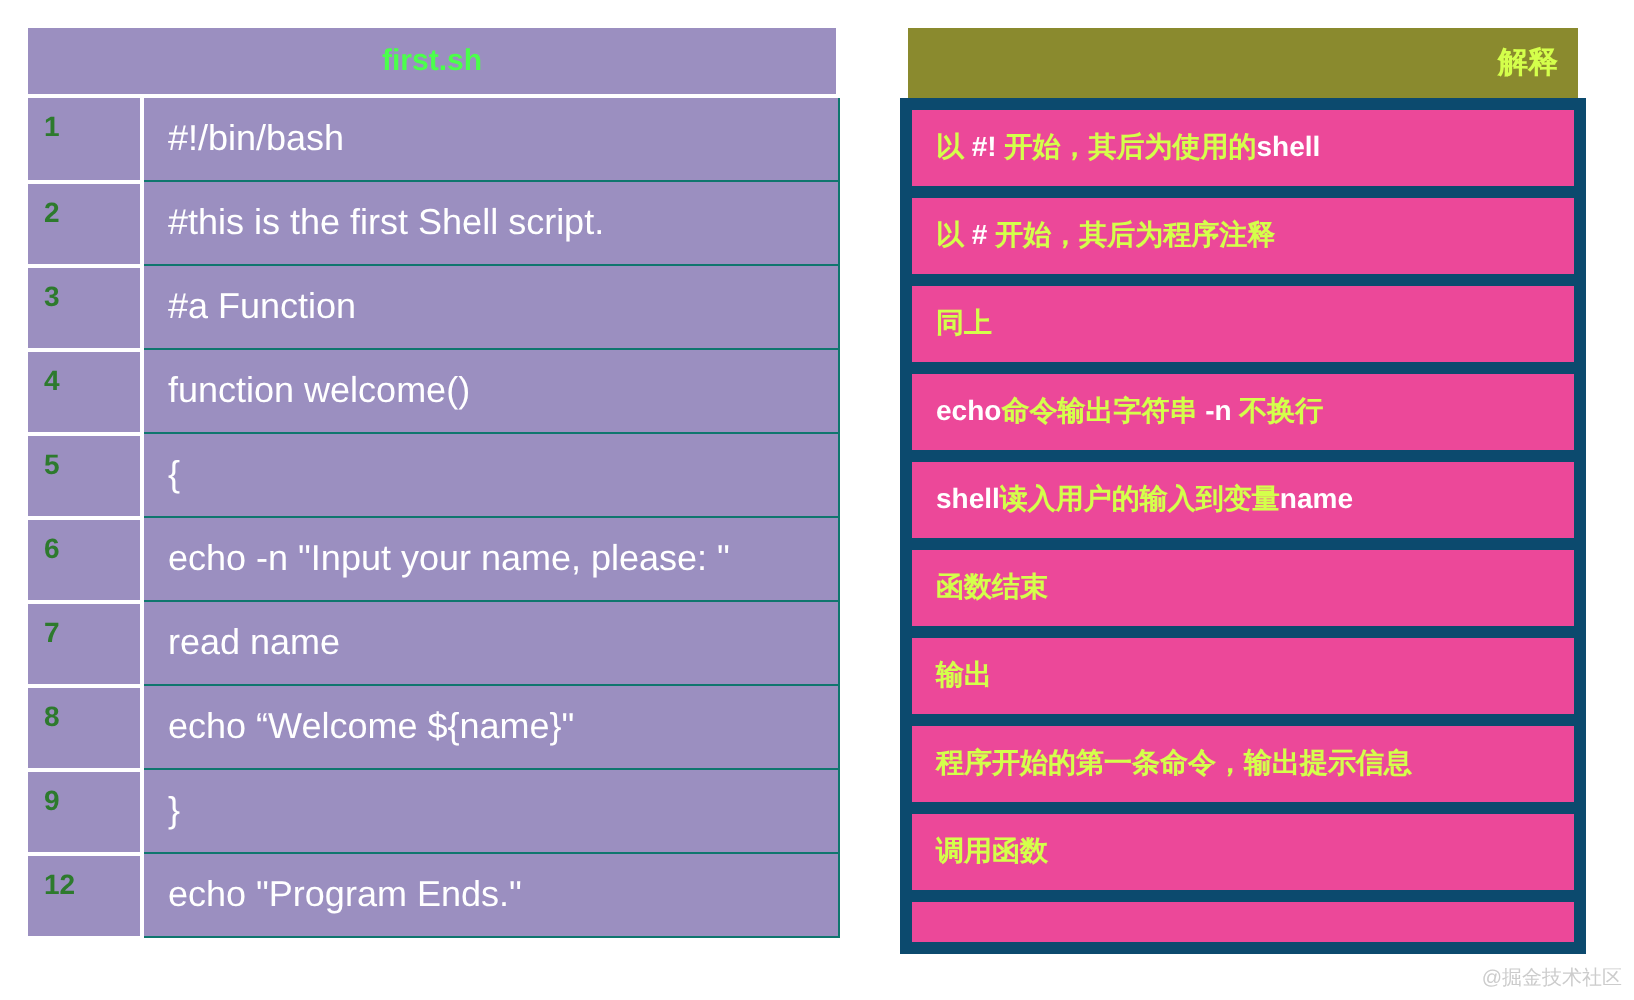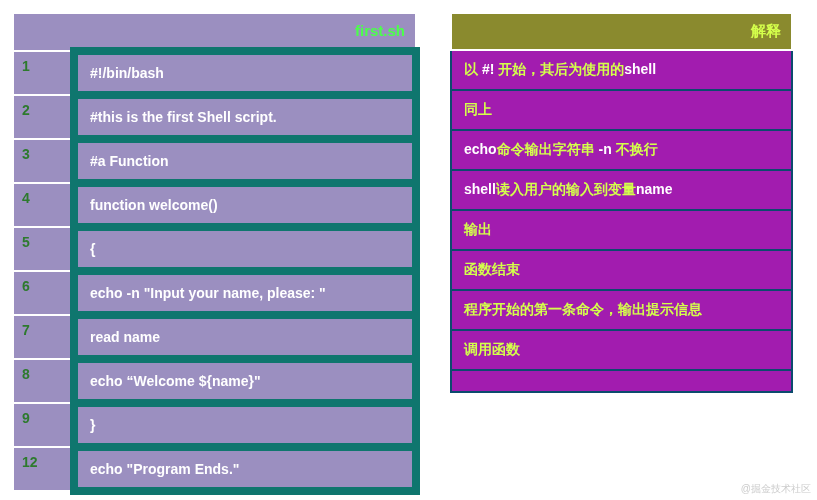--- a/index.html
+++ b/index.html
@@ -22,59 +22,59 @@
   }
   table {
     border-collapse: collapse;
     width: 100%;
   }
   
   .left-panel th {
     background: #9b8fc0;
     color: #4bff4b;
     font-weight: bold;
-    text-align: right;
+    text-align: center;
     padding: 8px 10px;
     border: 2px solid #fff;
     font-size: 15px;
   }
   .left-panel td.line-num {
     background: #9b8fc0;
     color: #2d7a2d;
     font-weight: bold;
     width: 40px;
     padding: 6px 8px;
     border: 2px solid #fff;
     vertical-align: top;
     font-size: 14px;
   }
   .left-panel td.code-cell {
     background: #9b8fc0;
     color: #fff;
-    font-weight: bold;
+    font-weight: normal;
     padding: 10px 12px;
-    border: 8px solid #0f766e;
-    font-size: 14px;
+    border: 1px solid #0f766e;
+    font-size: 18px;
   }
   
   .right-panel th {
     background: #8a8a2e;
     color: #d4ff4b;
     font-weight: bold;
     text-align: right;
     padding: 8px 10px;
     border: 2px solid #fff;
     font-size: 15px;
   }
   .right-panel td.explain-cell {
-    background: #a21caf;
+    background: #ec4899;
     color: #d4ff4b;
     font-weight: bold;
     padding: 10px 12px;
-    border: 2px solid #0c4a6e;
+    border: 6px solid #0c4a6e;
     font-size: 14px;
   }
   .right-panel td.explain-cell .hl {
     color: #fff;
   }
   .watermark {
     position: absolute;
     right: 6px;
     bottom: 4px;
     font-size: 10px;
@@ -144,33 +144,36 @@
       <thead>
         <tr>
           <th>解释</th>
         </tr>
       </thead>
       <tbody id="right-body">
           <tr>
             <td class="explain-cell"><span>以 </span><span class="hl">#!</span><span>  开始，其后为使用的</span><span class="hl">shell</span></td>
           </tr>
           <tr>
+            <td class="explain-cell"><span>以 </span><span class="hl">#</span><span>  开始，其后为程序注释</span></td>
+          </tr>
+          <tr>
             <td class="explain-cell"><span>同上</span></td>
           </tr>
           <tr>
             <td class="explain-cell"><span class="hl">echo</span><span>命令输出字符串 </span><span class="hl">-n</span><span>  不换行</span></td>
           </tr>
           <tr>
             <td class="explain-cell"><span class="hl">shell</span><span>读入用户的输入到变量</span><span class="hl">name</span></td>
           </tr>
           <tr>
-            <td class="explain-cell"><span>输出</span></td>
+            <td class="explain-cell"><span>函数结束</span></td>
           </tr>
           <tr>
-            <td class="explain-cell"><span>函数结束</span></td>
+            <td class="explain-cell"><span>输出</span></td>
           </tr>
           <tr>
             <td class="explain-cell"><span>程序开始的第一条命令，输出提示信息</span></td>
           </tr>
           <tr>
             <td class="explain-cell"><span>调用函数</span></td>
           </tr>
           <tr>
             <td class="explain-cell"></td>
           </tr>

